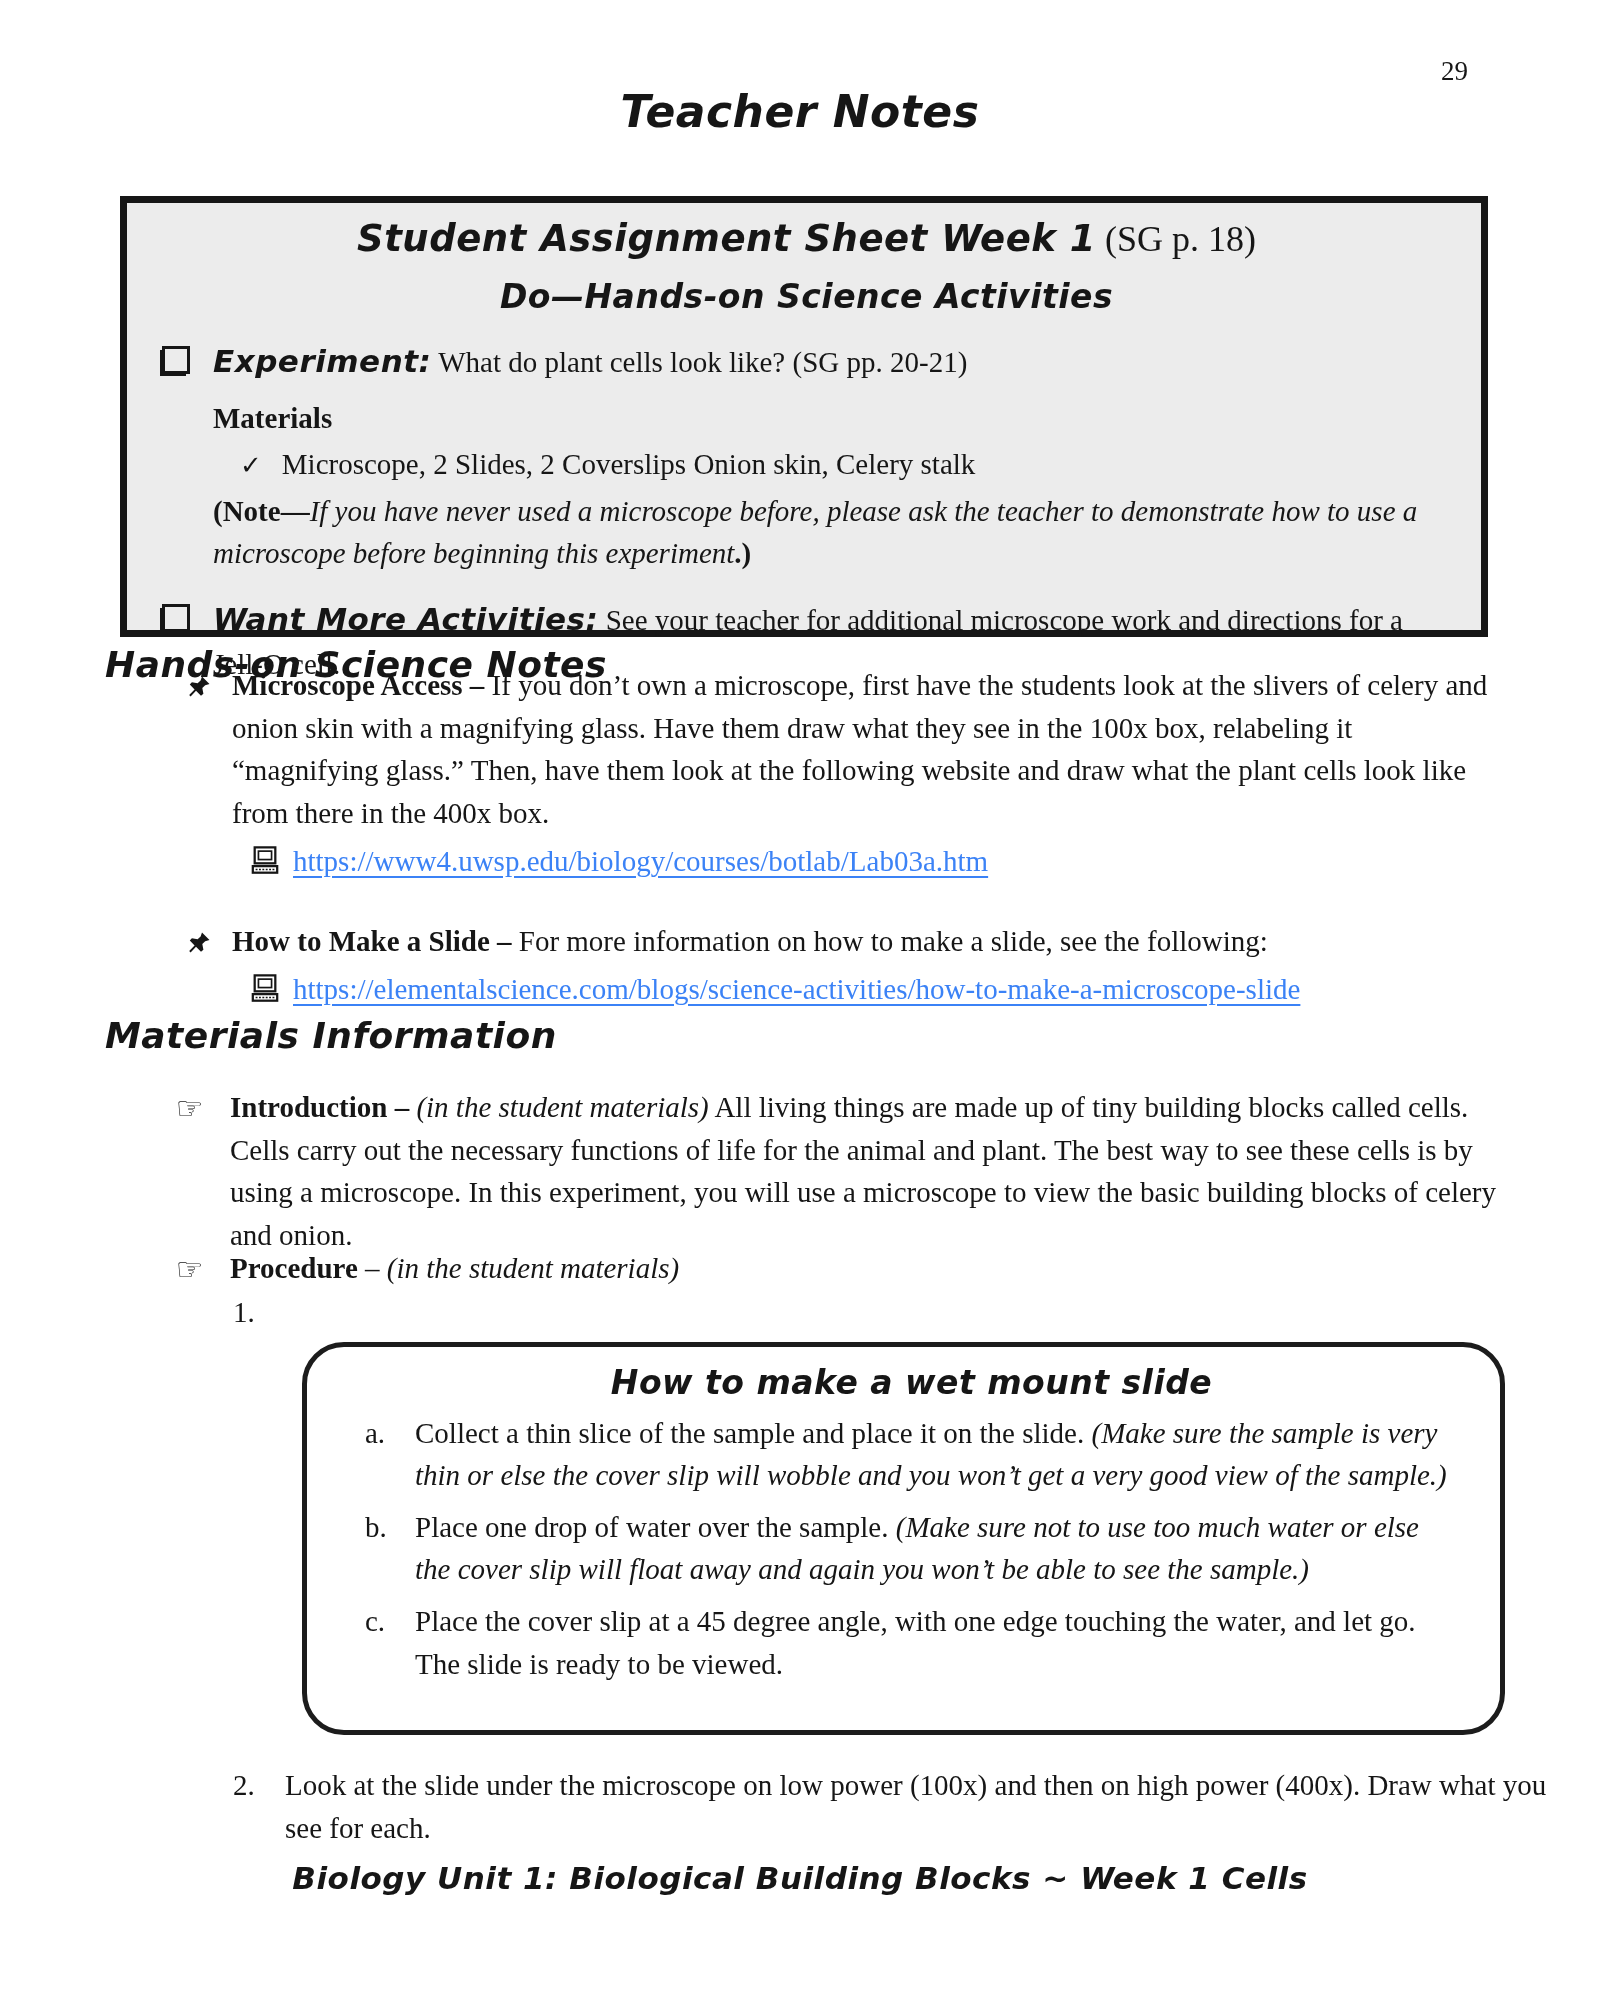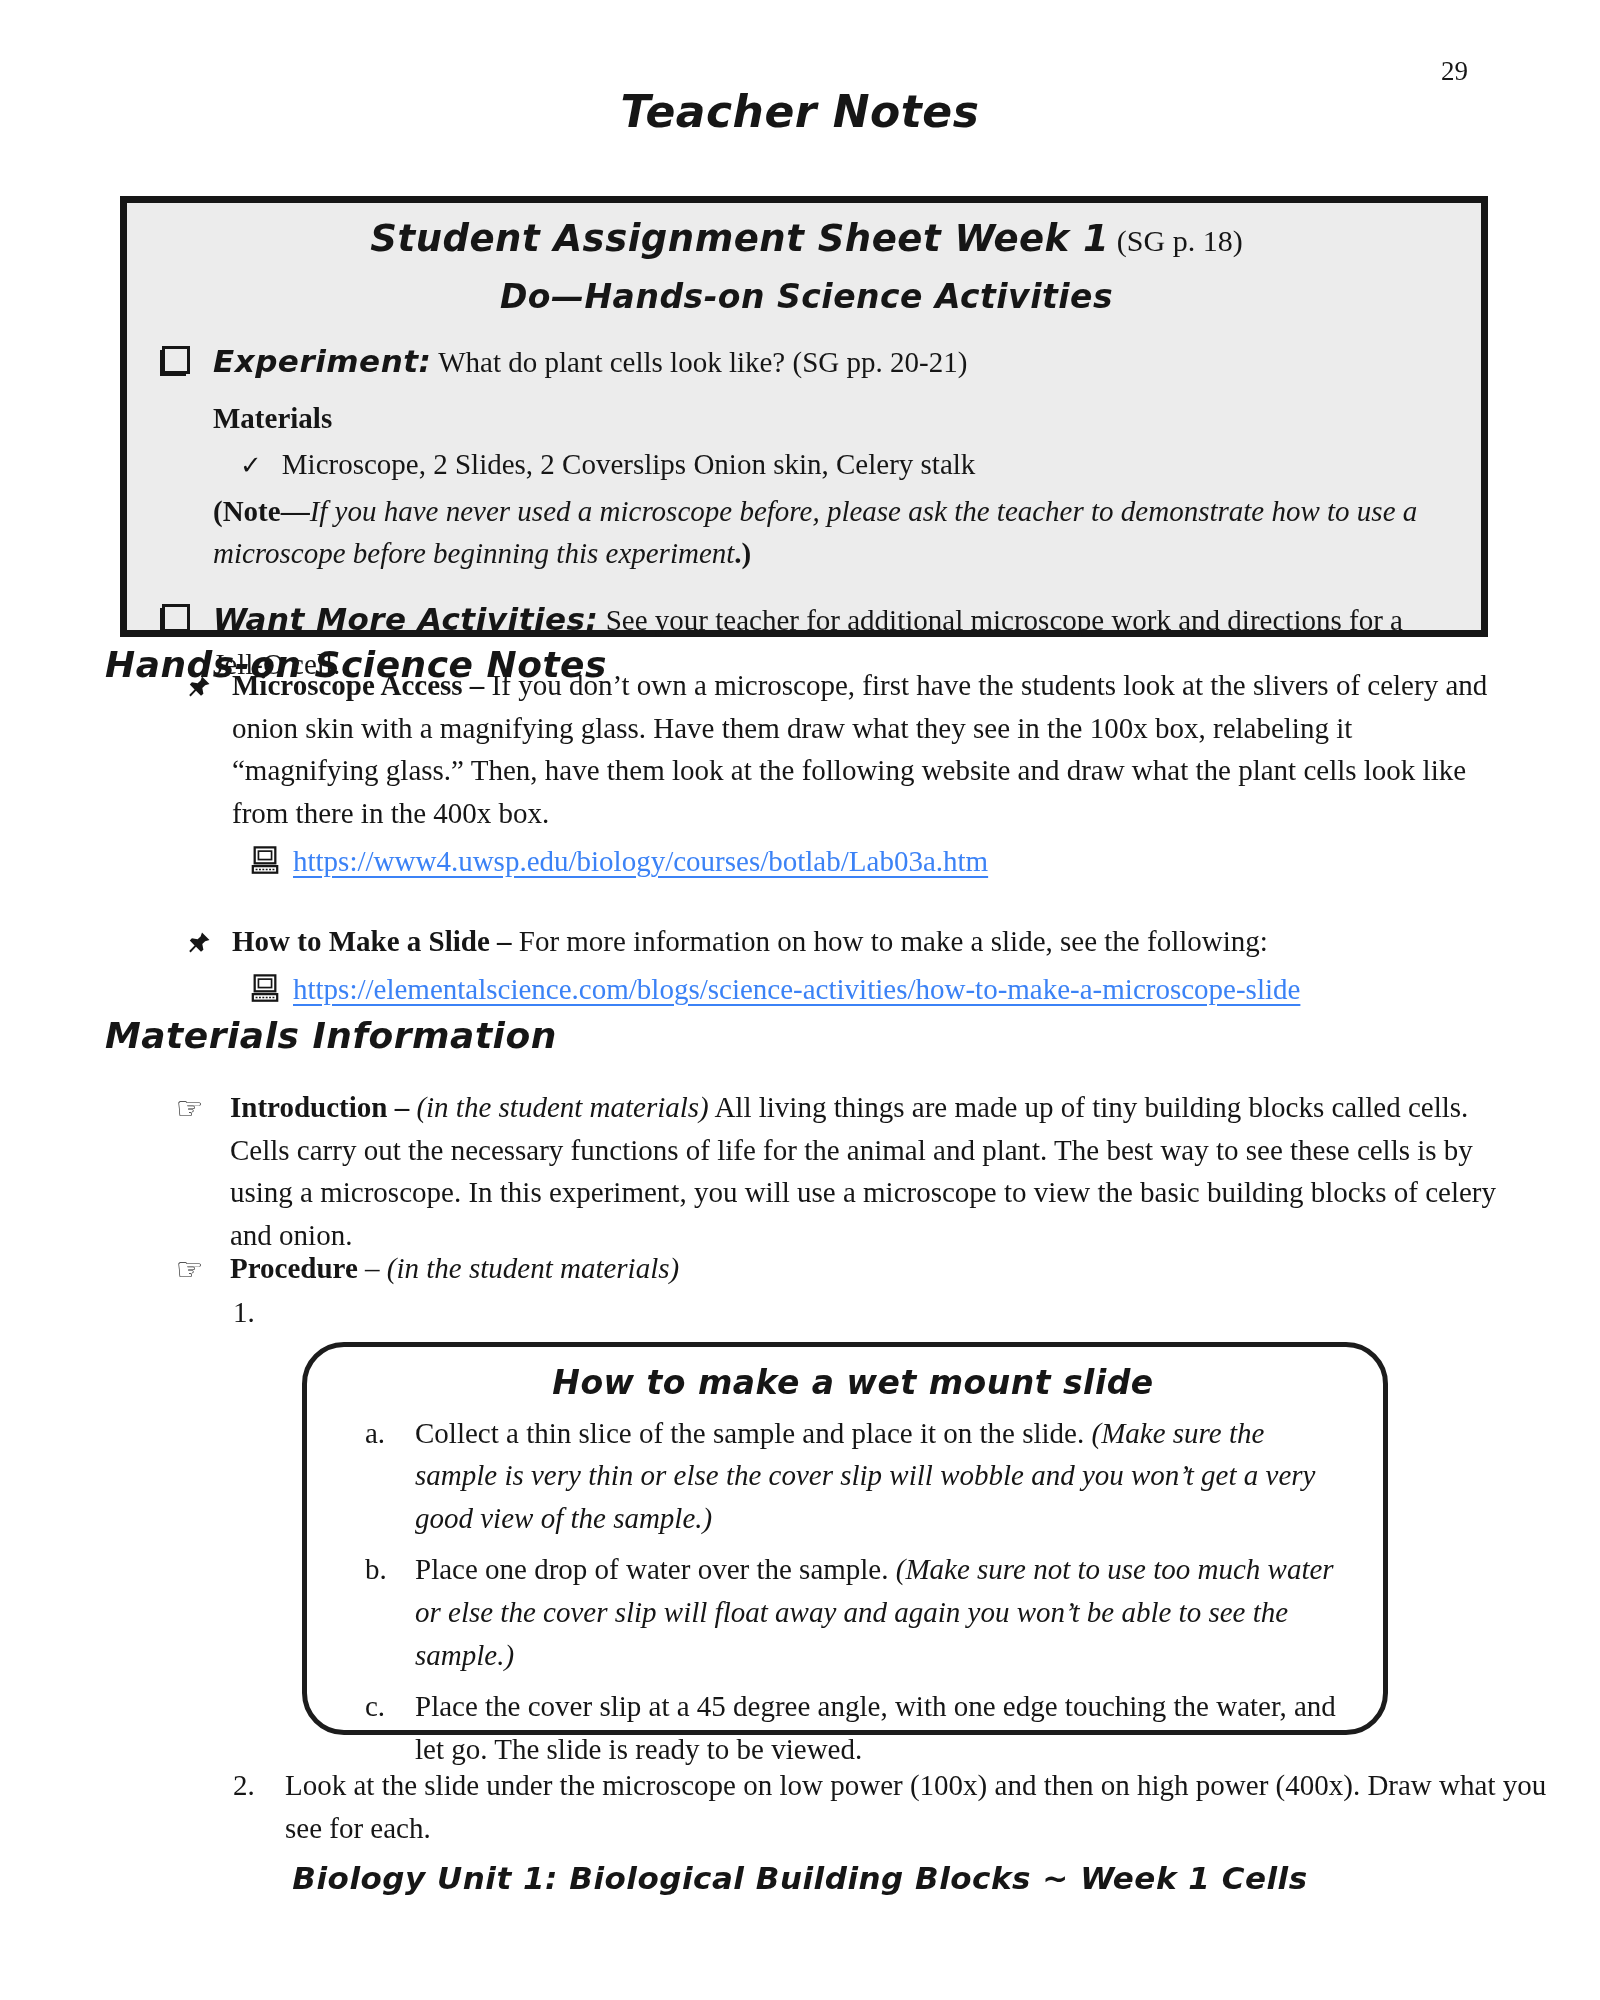--- a/index.html
+++ b/index.html
@@ -33,21 +33,21 @@
   
   .assignment-box {
     position:absolute; left:120px; top:196px;
     width:1368px; height:441px;
     box-sizing:border-box;
     border:7px solid #161616;
     background:#ececec;
     padding:10px 26px 0 31px;
   }
   .box-title { text-align:center; font-size:37px; line-height:1.2; margin-top:4px; }
-  .box-title .ref { font-family:"Liberation Serif", serif; font-weight:400; font-style:normal; font-size:30px; letter-spacing:0; }
+  .box-title .ref { font-family:"Liberation Serif", serif; font-weight:400; font-style:normal; font-size:36px; letter-spacing:0; }
   .box-subtitle { text-align:center; font-size:33px; line-height:1.2; margin-top:16px; }
 
   .check-item { display:flex; margin-top:22px; }
   .checkbox {
     flex:0 0 auto;
     width:22px; height:22px;
     border:3px solid #161616;
     box-shadow:-3px 3px 0 -1px #161616;
     margin:7px 0 0 4px;
     background:transparent;
@@ -83,21 +83,21 @@
     position:absolute; left:-54px; top:0px;
     font-family:"DejaVu Sans", sans-serif;
     font-size:31px; font-style:normal;
   }
   .num-step { position:absolute; padding-left:52px; }
   .num-step .step-num { position:absolute; left:0; top:0; }
 
   
   .wet-box {
     position:absolute; left:302px; top:1342px;
-    width:1086px; height:393px;
+    width:1203px; height:393px;
     box-sizing:border-box;
     border:5px solid #1c1c1c;
     border-radius:42px;
     background:#ffffff;
     padding:14px 42px 0 58px;
   }
   .wet-box-title { text-align:center; font-size:33px; line-height:1.2; margin-top:2px; }
   .wet-step { position:relative; padding-left:50px; margin-top:9px; }
   .wet-step .step-letter { position:absolute; left:0; top:0; }
   .wet-step p { margin:0; }

